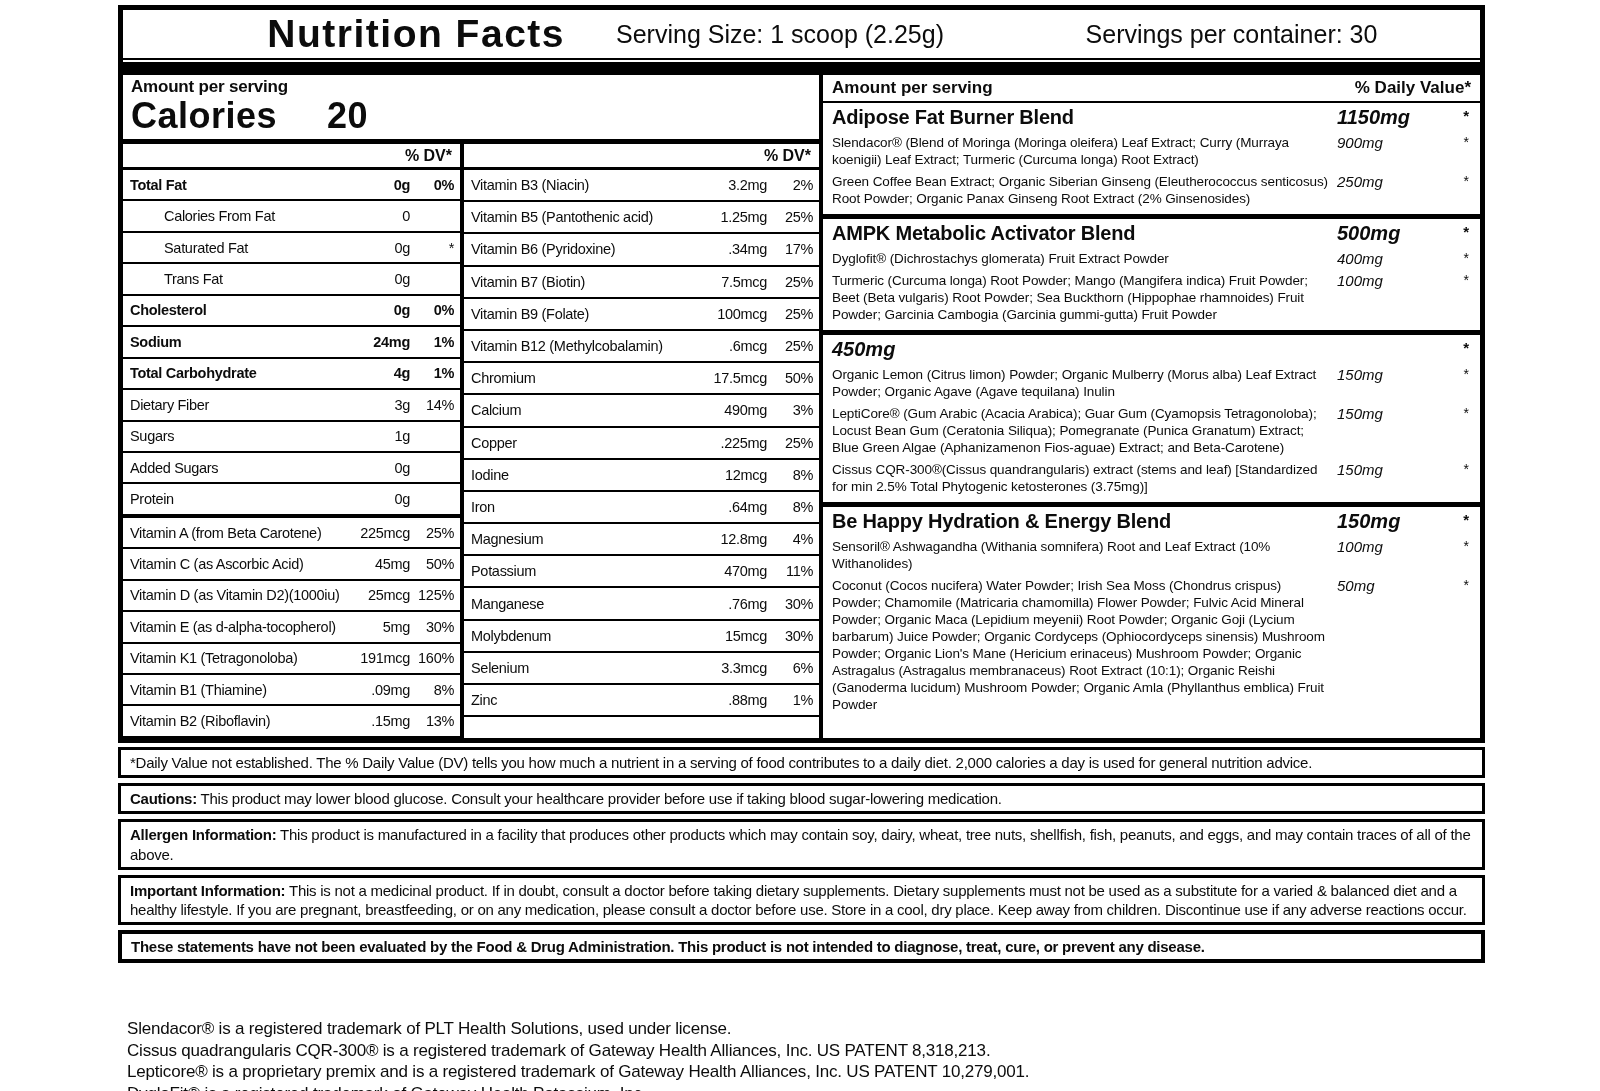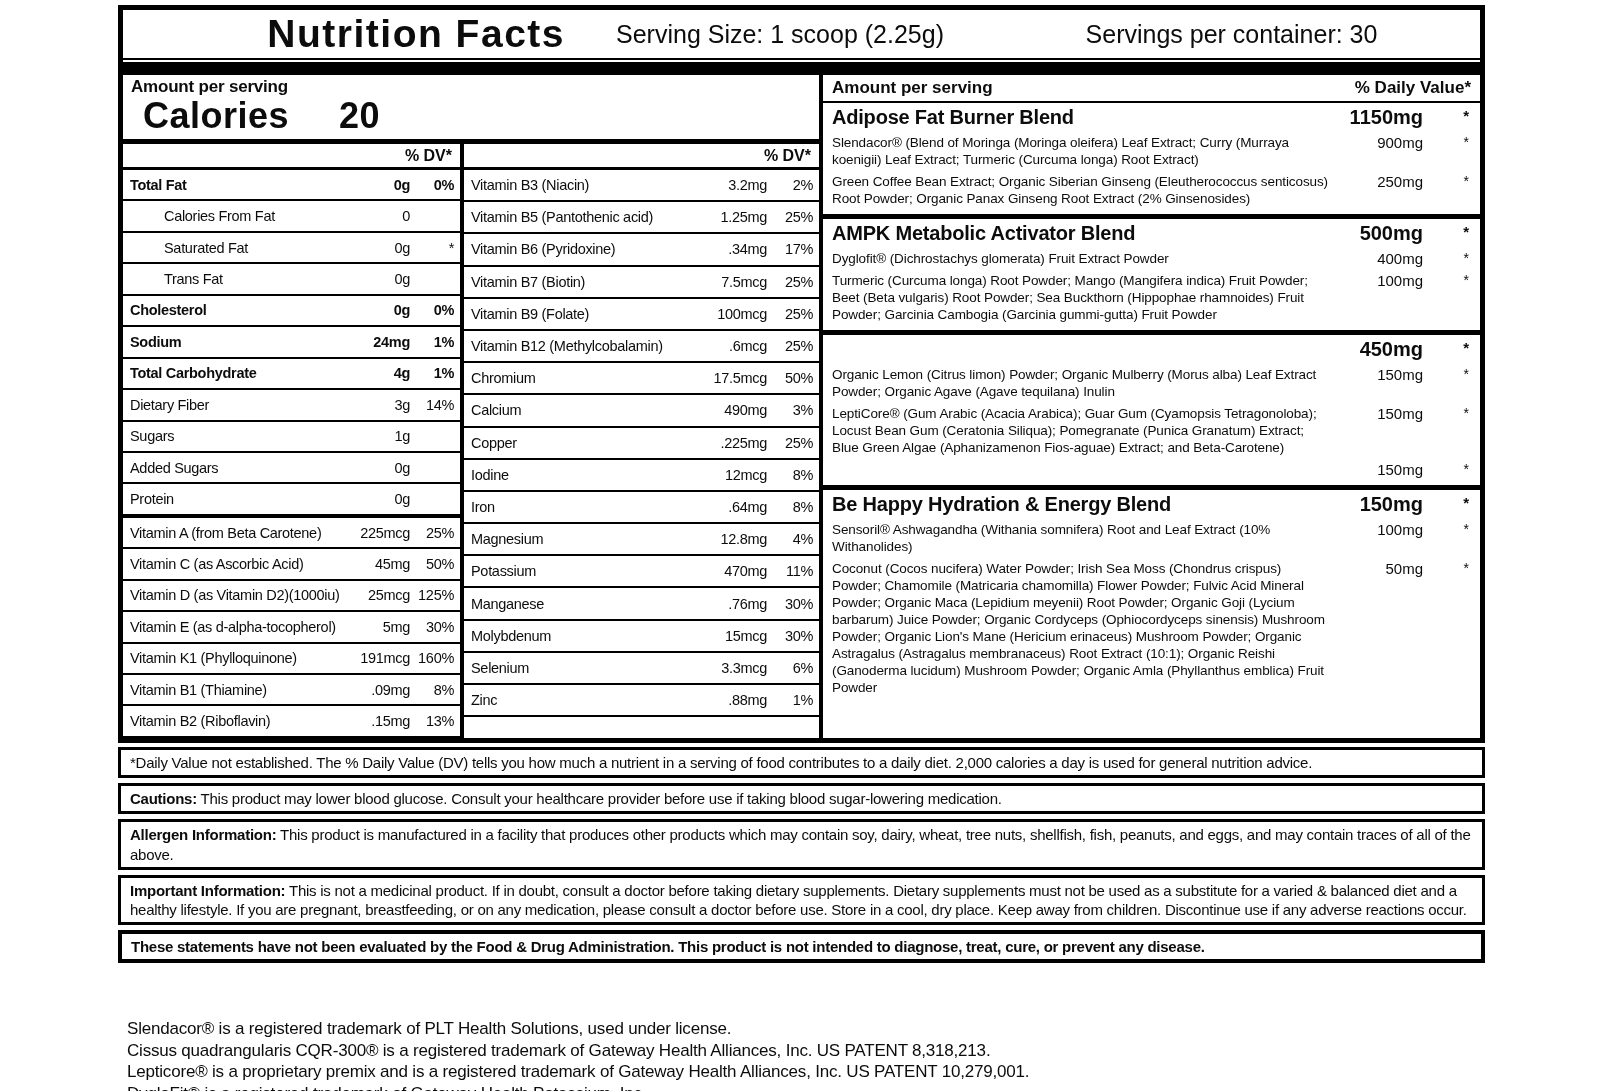--- a/index.html
+++ b/index.html
@@ -16,21 +16,21 @@
   .hdr-serving { width:430px; text-align:center; font-size:25px; white-space:nowrap; }
   .hdr-servings { flex:1; text-align:center; font-size:25px; white-space:nowrap; }
   .hdr-bar { flex:0 0 13px; background:#000; margin-top:2px; }
 
   .content { flex:1; display:flex; min-height:0; }
   .left-panel { width:700px; border-right:4px solid #000; display:flex; flex-direction:column; }
   .right-panel { flex:1; display:flex; flex-direction:column; overflow:hidden; }
 
   .cal-area { flex:0 0 64px; padding:2px 0 0 8px; }
   .cal-label { font-size:17px; font-weight:bold; letter-spacing:-0.2px; }
-  .cal-row { display:flex; gap:50px; font-size:36px; font-weight:bold; line-height:1.05; letter-spacing:0.5px;margin-left:12px; }
+  .cal-row { display:flex; gap:50px; font-size:36px; font-weight:bold; line-height:1.05; letter-spacing:0.5px; }
   .thick-rule { flex:0 0 5px; background:#000; }
 
   .cols { flex:1; display:flex; min-height:0; }
   .col-left { width:341px; border-right:4px solid #000; display:flex; flex-direction:column; }
   .col-mid { flex:1; display:flex; flex-direction:column; }
   .dv-head { flex:0 0 26px; border-bottom:3px solid #000; display:flex; align-items:center;
              justify-content:flex-end; padding-right:8px; font-weight:bold; font-size:16px; }
   .rows { flex:1; display:flex; flex-direction:column; }
   .row { display:flex; align-items:center; border-bottom:2px solid #000;
          font-size:14.5px; letter-spacing:-0.3px; padding:0 6px 0 7px; }
@@ -46,21 +46,21 @@
   .row.ind .rn { padding-left:34px; }
   .row.sect { border-bottom-width:4px; }
 
   .rp-head { flex:0 0 28px; border-bottom:2px solid #000; display:flex; align-items:center;
              justify-content:space-between; padding:0 9px; font-size:17px; font-weight:bold; }
   .blend { padding:2px 9px 7px 9px; }
   .blend-rule { flex:0 0 5px; background:#000; }
   .blend-row { display:flex; align-items:flex-start; }
   .blend-row.item { margin-top:5px; }
   .b-text { width:505px; padding-right:8px; font-size:13.5px; line-height:17px; letter-spacing:-0.1px; }
-  .b-amt { flex:1; text-align:right; font-size:15px; line-height:17px; padding-right:4px; white-space:nowrap; }
+  .b-amt { flex:1; text-align:left; font-size:15px; line-height:17px; padding-right:4px; white-space:nowrap;font-style:italic; }
   .b-dv { width:44px; text-align:right; font-size:14px; line-height:17px; padding-right:2px; }
   .title-row .b-text { font-size:20px; font-weight:bold; line-height:24px; letter-spacing:-0.2px; }
   .title-row .b-amt { font-size:20px; font-weight:bold; line-height:24px; }
   .title-row .b-dv { font-size:15px; font-weight:bold; line-height:22px; }
 
   .notes { position:absolute; left:118px; top:747px; width:1367px;
            display:flex; flex-direction:column; gap:5px; }
   .note { border:3px solid #000; padding:3px 9px; font-size:15px;
           letter-spacing:-0.25px; line-height:1.28; background:#fff; }
   .note .np { font-weight:bold; }
@@ -166,21 +166,21 @@
                 <span class="rn">Vitamin D (as Vitamin D2)(1000iu)</span>
                 <span class="ra">25mcg</span>
                 <span class="rd">125%</span>
               </div>
             <div class="row">
                 <span class="rn">Vitamin E (as d-alpha-tocopherol)</span>
                 <span class="ra">5mg</span>
                 <span class="rd">30%</span>
               </div>
             <div class="row">
-                <span class="rn">Vitamin K1 (Phylloquinone)</span>
+                <span class="rn">Vitamin K1 (Tetragonoloba)</span>
                 <span class="ra">191mcg</span>
                 <span class="rd">160%</span>
               </div>
             <div class="row">
                 <span class="rn">Vitamin B1 (Thiamine)</span>
                 <span class="ra">.09mg</span>
                 <span class="rd">8%</span>
               </div>
             <div class="row">
                 <span class="rn">Vitamin B2 (Riboflavin)</span>
@@ -337,20 +337,21 @@
           <span class="b-text">Organic Lemon (Citrus limon) Powder; Organic Mulberry (Morus alba) Leaf Extract Powder; Organic Agave (Agave tequilana) Inulin</span>
           <span class="b-amt">150mg</span>
           <span class="b-dv">*</span>
         </div>
         <div class="blend-row item">
           <span class="b-text">LeptiCore® (Gum Arabic (Acacia Arabica); Guar Gum (Cyamopsis Tetragonoloba); Locust Bean Gum (Ceratonia Siliqua); Pomegranate (Punica Granatum) Extract; Blue Green Algae (Aphanizamenon Fios-aguae) Extract; and Beta-Carotene)</span>
           <span class="b-amt">150mg</span>
           <span class="b-dv">*</span>
         </div>
         <div class="blend-row item">
+          <span class="b-text">Cissus CQR-300®(Cissus quandrangularis) extract (stems and leaf) [Standardized for min 2.5% Total Phytogenic ketosterones (3.75mg)]</span>
           <span class="b-amt">150mg</span>
           <span class="b-dv">*</span>
         </div>
       </div>
       <div class="blend-rule"></div>
 
       <div class="blend">
         <div class="blend-row title-row">
           <span class="b-text">Be Happy Hydration &amp; Energy Blend</span>
           <span class="b-amt">150mg</span>

